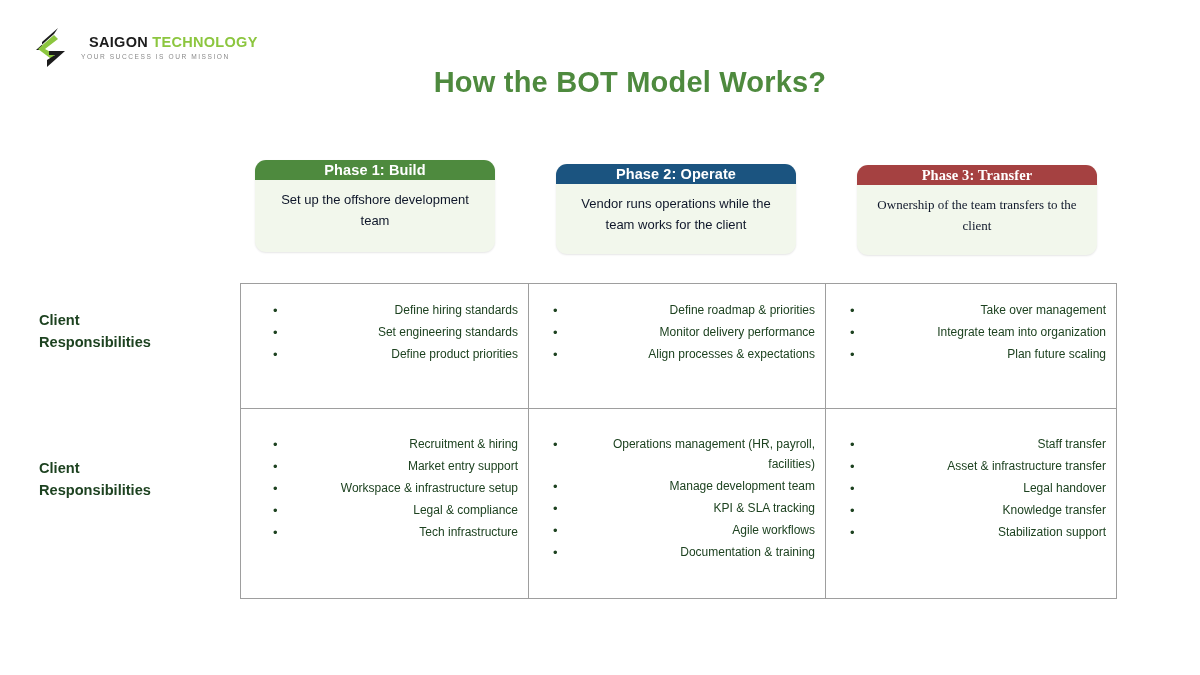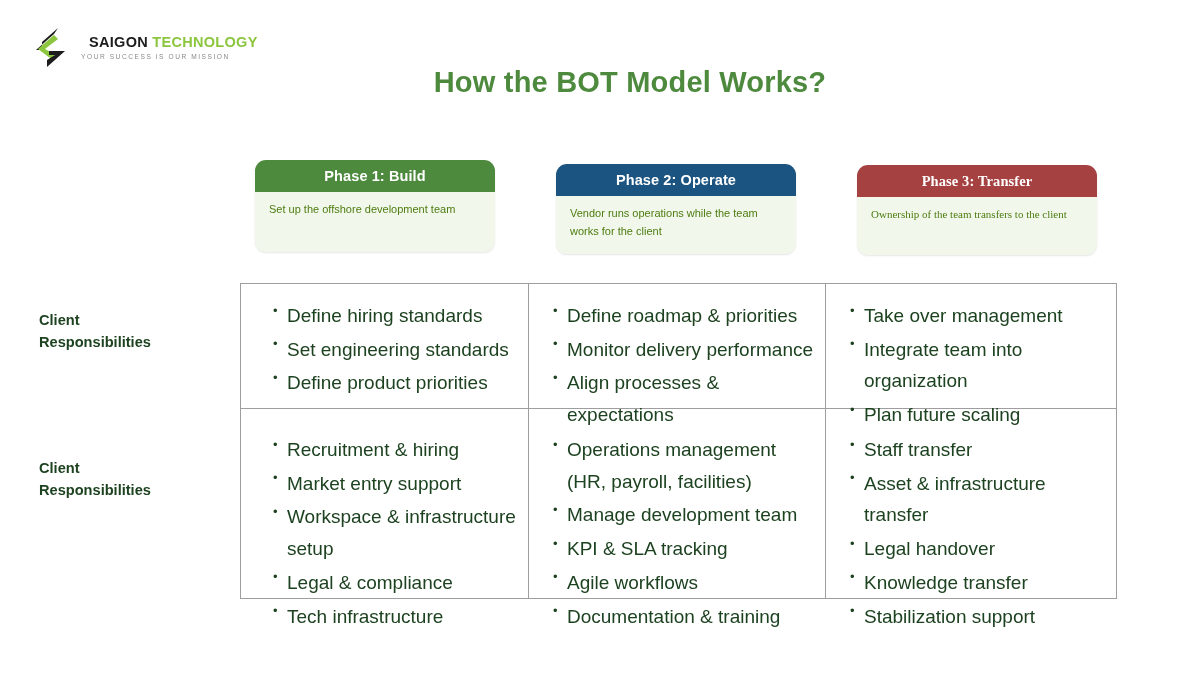--- a/index.html
+++ b/index.html
@@ -80,34 +80,35 @@
     border-radius: 11px;
     overflow: hidden;
     background: #F2F7EC;
     box-shadow: 0 1px 2px rgba(0,0,0,0.10);
   }
   .card-0 { left: 15px;  top: 0px;  height: 92px; }
   .card-1 { left: 316px; top: 4px;  height: 90px; }
   .card-2 { left: 617px; top: 5px;  height: 90px; }
 
   .card-head {
-    height: 32px;
+    height: 20px;
     display: flex;
     align-items: center;
     justify-content: center;
     color: #ffffff;
     font-size: 14.5px;
     font-weight: bold;
     letter-spacing: 0.1px;
   }
   .card-body {
     padding: 9px 14px 0 14px;
-    font-size: 11px;
+    text-align: center;
+    font-size: 13px;
     line-height: 1.62;
-    color: #4d7c0f;
+    color: #0f172a;
   }
 
   
   .matrix {
     position: absolute;
     left: 240px;
     top: 283px;
     width: 877px;
     border: 1px solid #9e9e9e;
     box-sizing: border-box;
@@ -138,24 +139,25 @@
 
   .row-vendor .cell { padding-top: 25px; }
 
   .cell ul {
     margin: 0;
     padding: 0 0 0 26px;
     list-style: none;
   }
   .cell li {
     position: relative;
-    font-size: 19px;
+    font-size: 12px;
     line-height: 1.67;
     color: #1d4220;
     margin-bottom: 2px;
+    text-align: right;
   }
   .cell li::before {
     content: "\2022";
     position: absolute;
     left: -14px;
     top: -0.5px;
     font-size: 13px;
     color: #1d4220;
   }
   .cell-0 ul { padding-left: 36px; }

